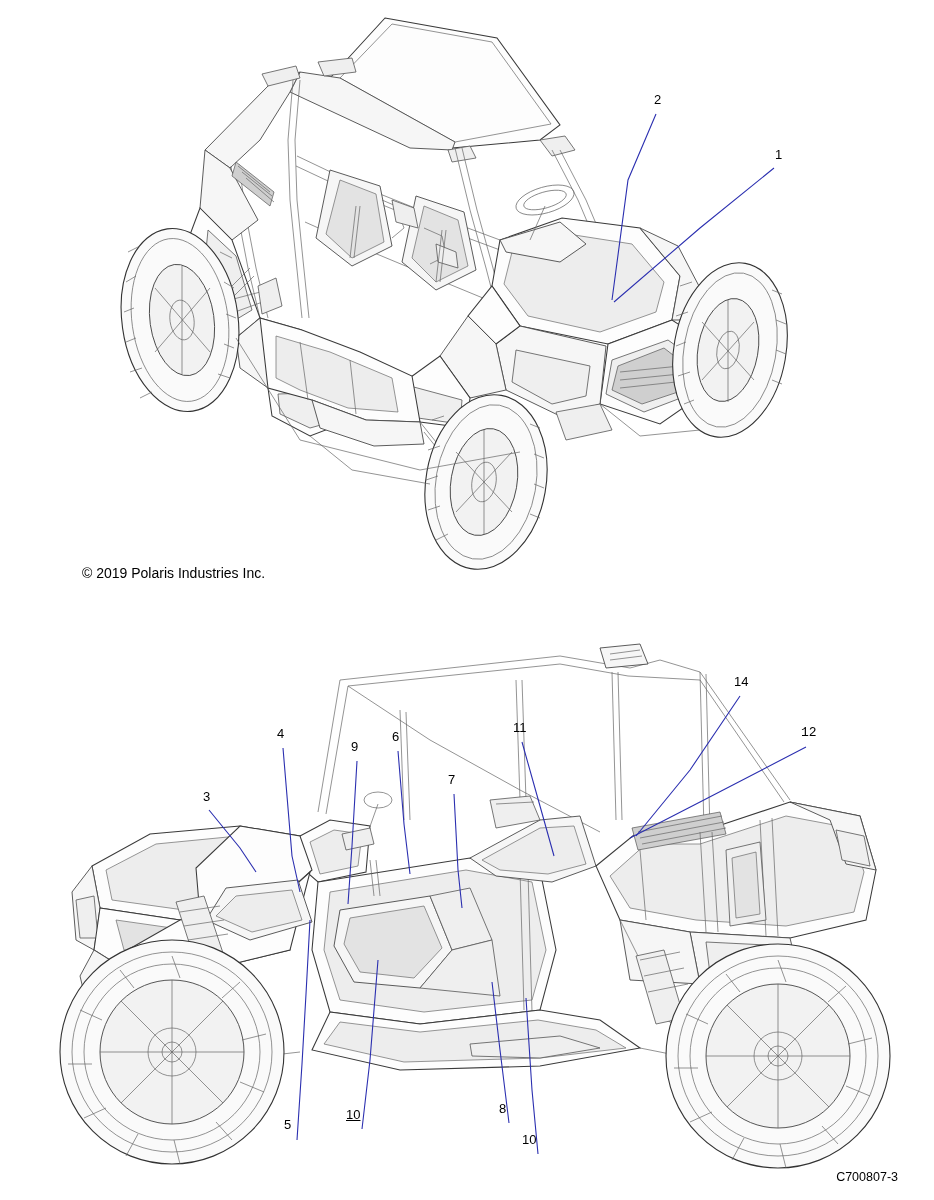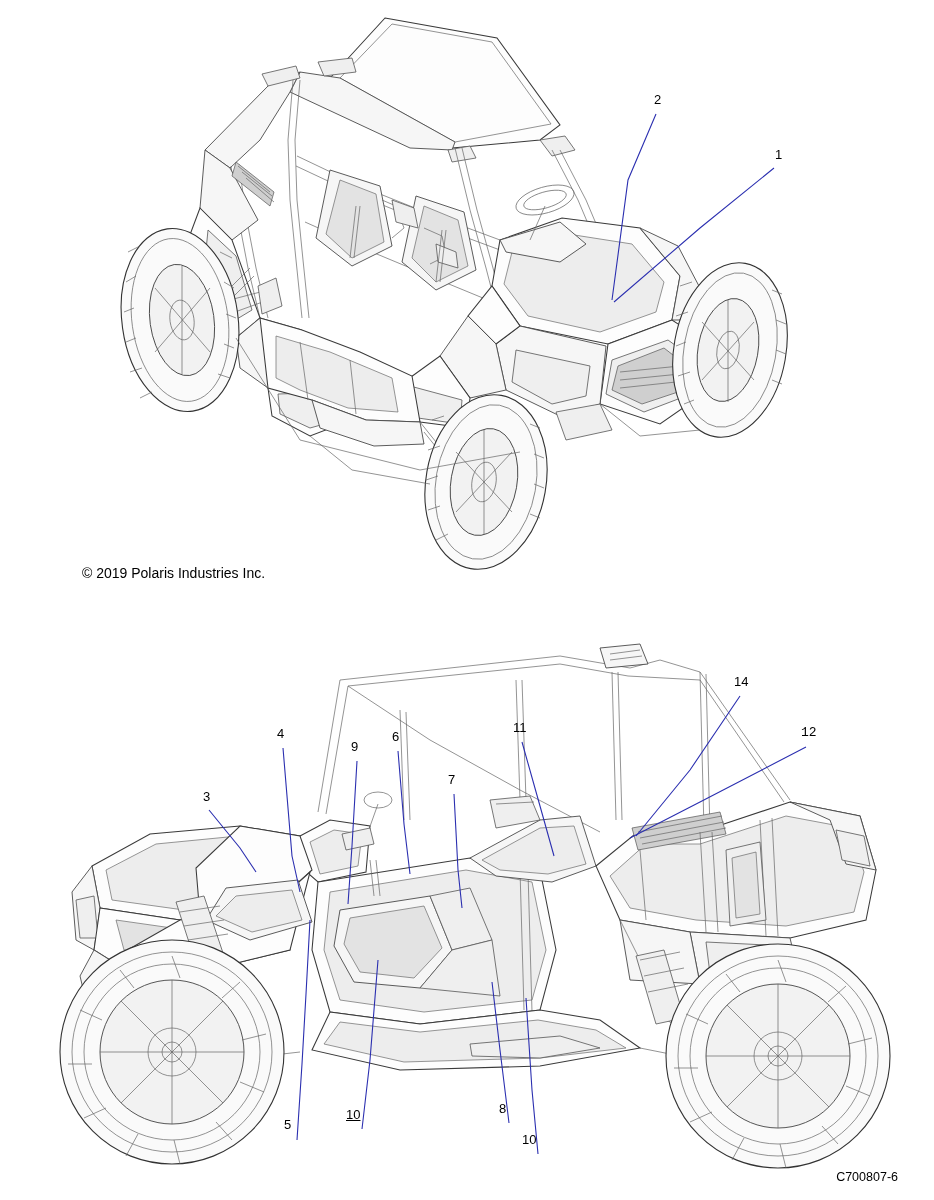--- a/index.html
+++ b/index.html
@@ -325,15 +325,15 @@
     <div class="callout" style="left:448px; top:153px;">7</div>
     <div class="callout" style="left:499px; top:482px;">8</div>
     <div class="callout" style="left:351px; top:120px;">9</div>
     <div class="callout" style="left:346px; top:488px;text-decoration:underline;">10</div>
     <div class="callout" style="left:513px; top:101px;text-align:right;">11</div>
     <div class="callout" style="left:801px; top:106px;font-family:Liberation Mono, monospace;">12</div>
     <div class="callout" style="left:522px; top:513px;">10</div>
     <div class="callout" style="left:734px; top:55px;">14</div>
   </div>
 
-  <div class="docnum">C700807-6</div>
+  <div class="docnum">C700807-3</div>
 
 </div>
 
 </body></html>

